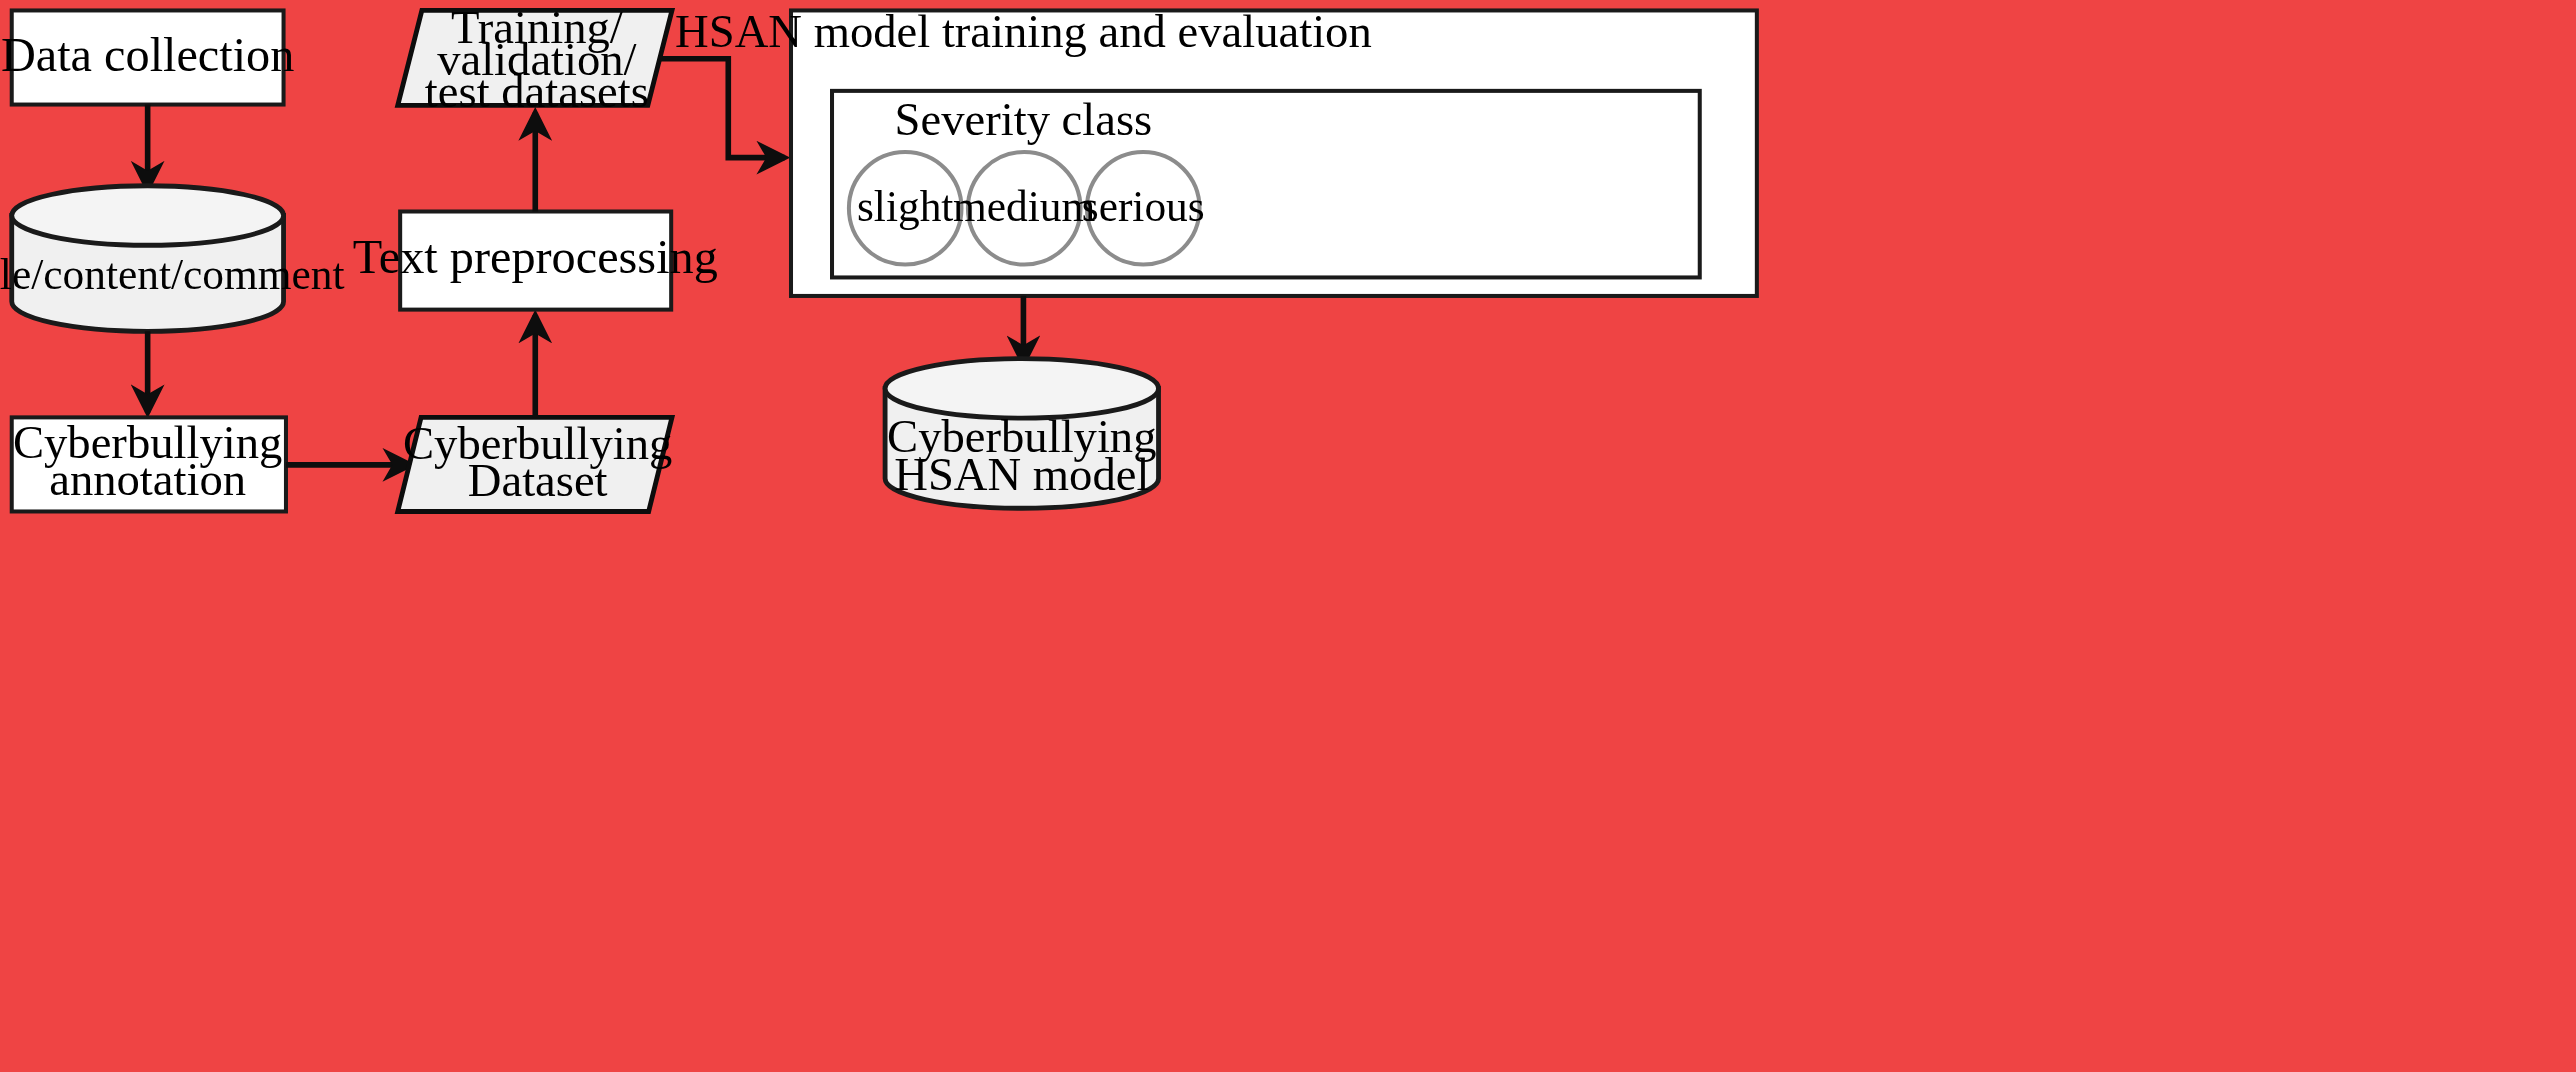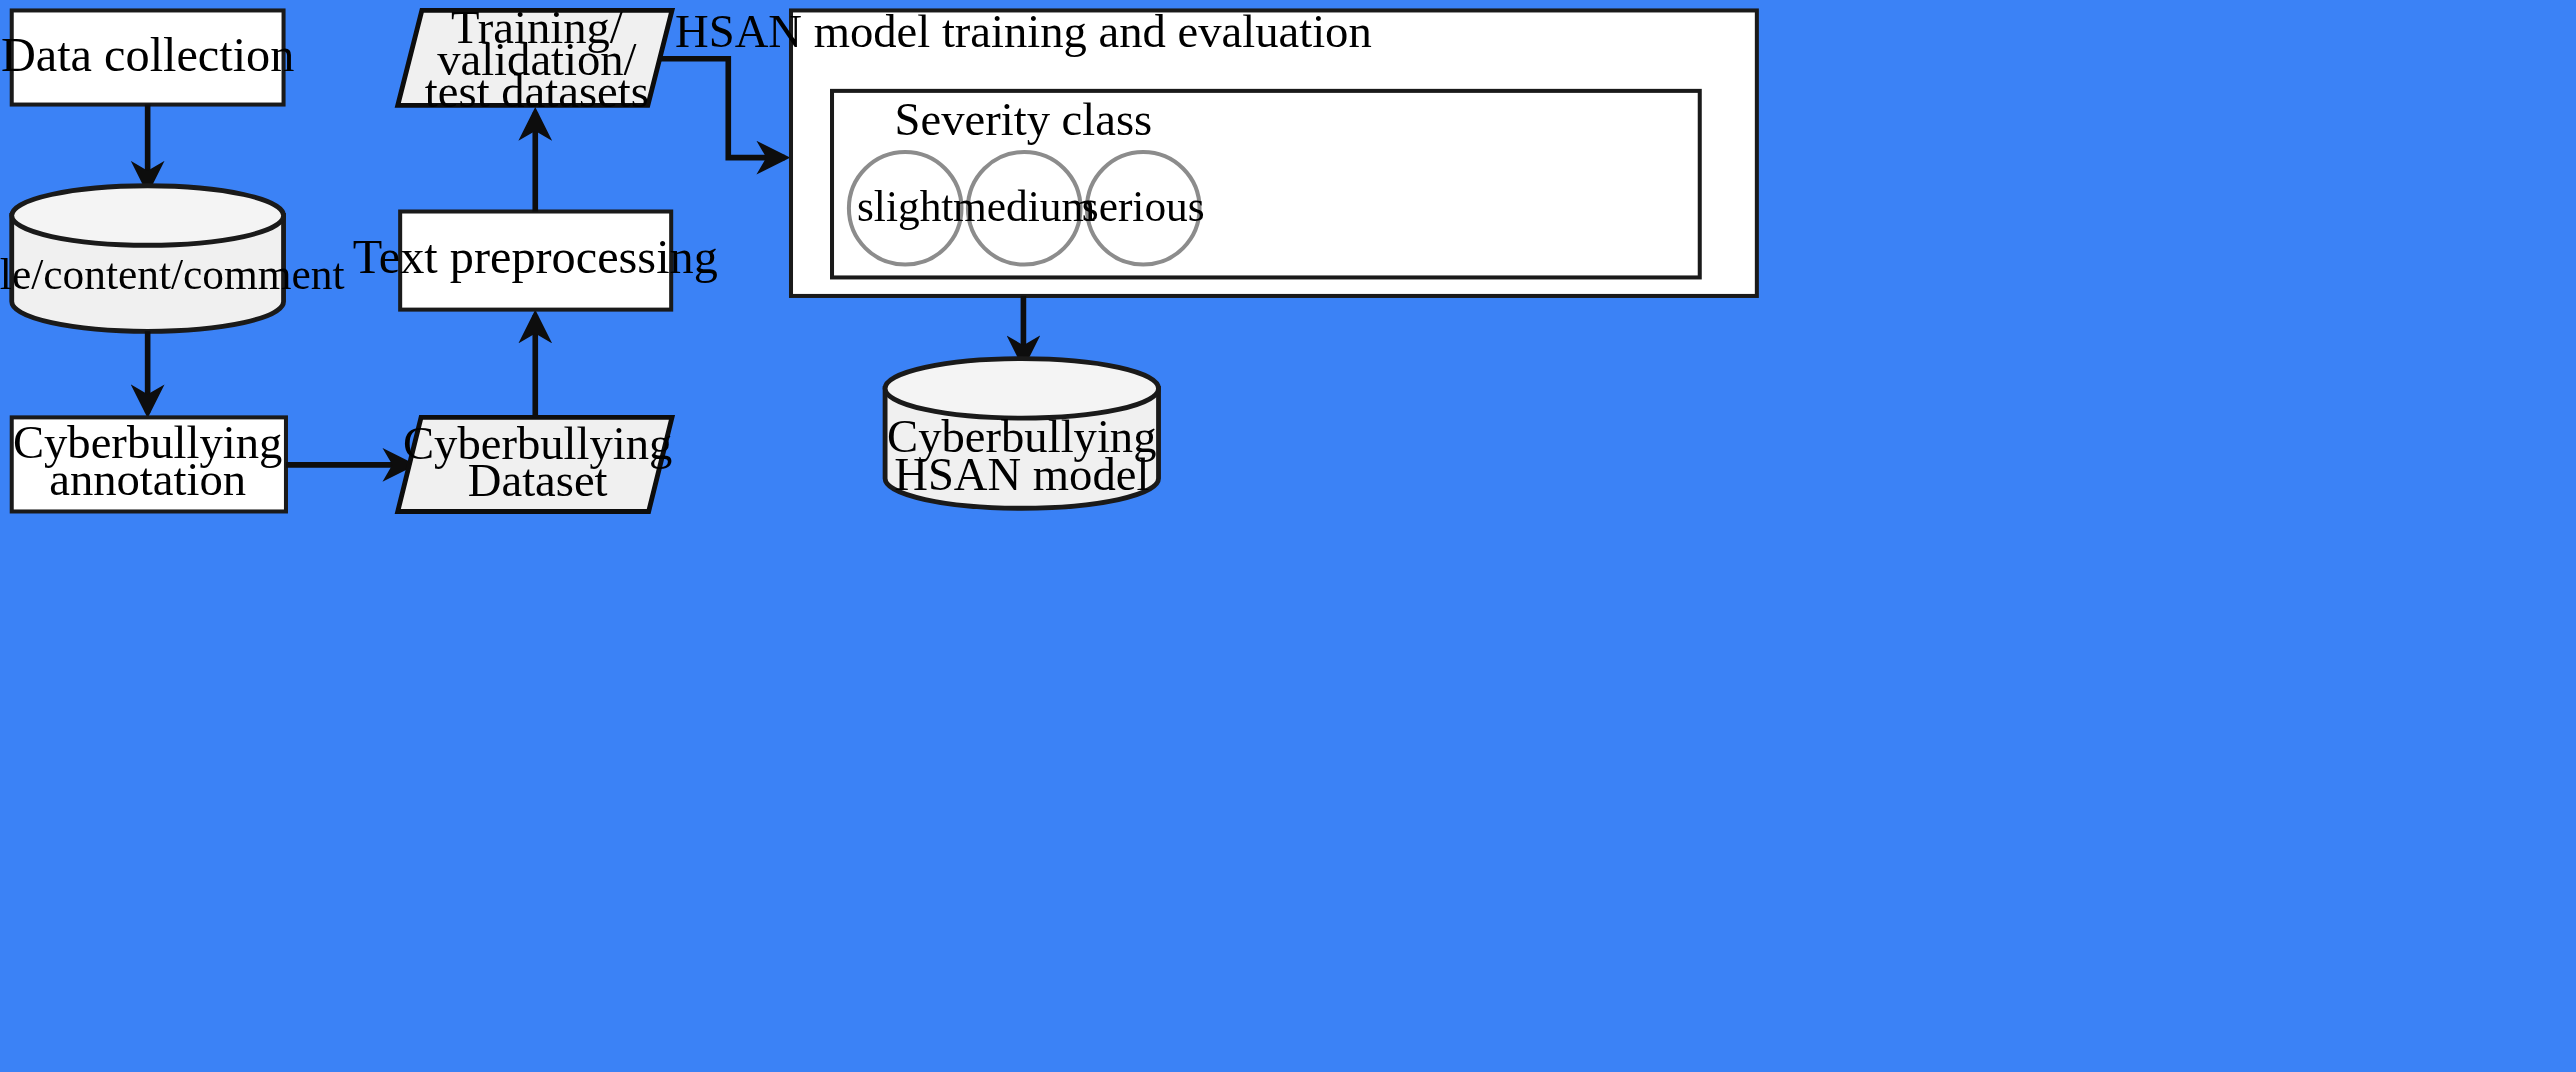--- a/index.html
+++ b/index.html
@@ -4,21 +4,21 @@
 <style>
   html, body {
     margin: 0;
     padding: 0;
     background: #ffffff;
   }
   #canvas {
     position: relative;
     width: 2576px;
     height: 1072px;
-    background: #3b82f6;
+    background: #ef4444;
     font-family: "Liberation Serif", "DejaVu Serif", serif;
     overflow: hidden;
   }
   #canvas svg {
     position: absolute;
     top: 0;
     left: 0;
     width: 2576px;
     height: 1072px;
   }

